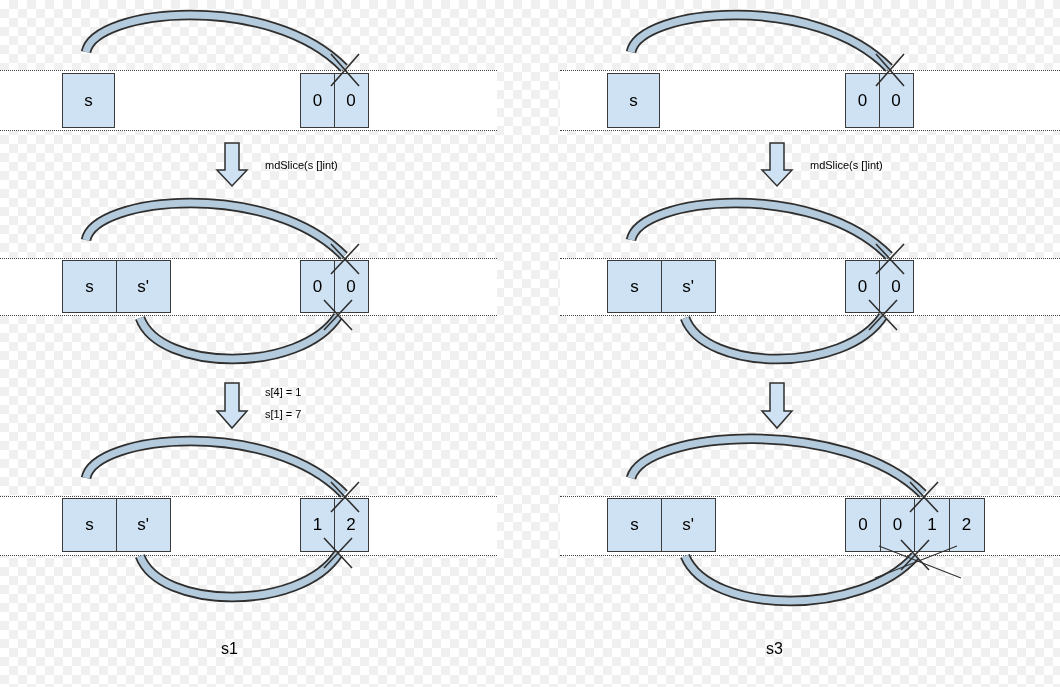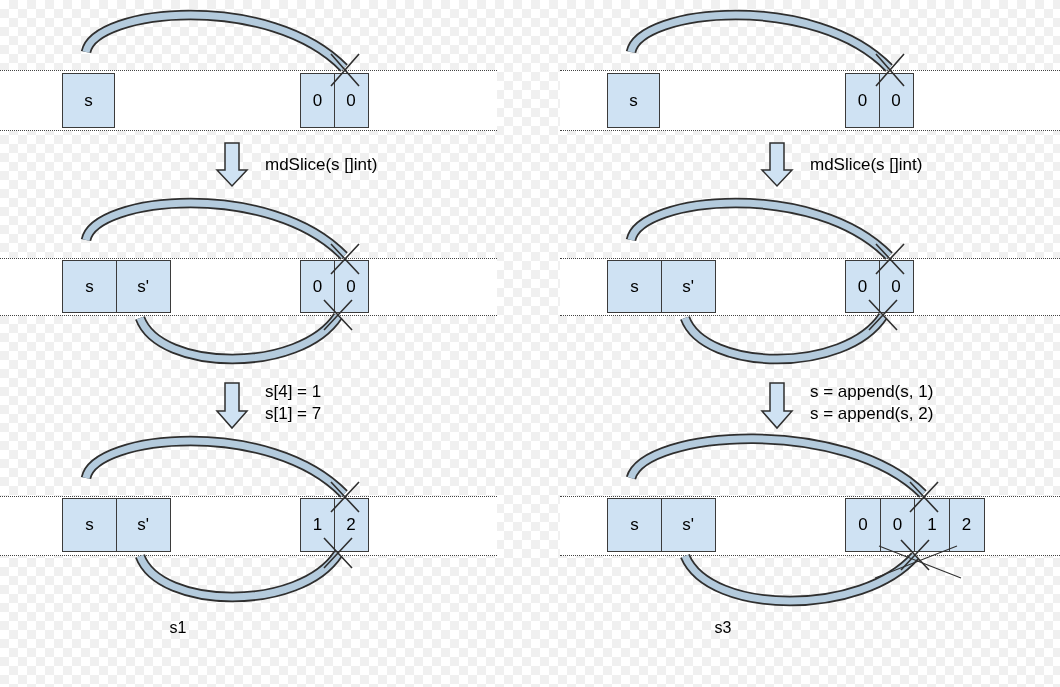--- a/index.html
+++ b/index.html
@@ -65,28 +65,28 @@
     pointer-events:none;
   }
   .arc-outer{fill:none;stroke:var(--arrow-outline);stroke-width:10.5;}
   .arc-inner{fill:none;stroke:var(--arrow-fill);stroke-width:7;}
   .ahead{fill:none;stroke:var(--arrow-outline);stroke-width:1.6;}
   .fan{fill:none;stroke:var(--arrow-outline);stroke-width:1.1;}
   .block-arrow{fill:var(--box-fill);stroke:var(--arrow-outline);stroke-width:1.5;}
 
   .step-label{
     position:absolute;
-    font-size:17px;
+    font-size:11px;
     line-height:22px;
     white-space:nowrap;
   }
   .panel-label{
     position:absolute;
-    top:619px;left:118px;width:120px;
-    text-align:center;
+    top:640px;left:118px;width:120px;
+    text-align:right;
     font-size:16px;
   }
 </style>
 </head>
 <body>
 
 <div class="canvas">
 
   <section class="panel panel-left">
 
@@ -179,24 +179,20 @@
     <div class="varbox" style="left:62px;top:498px;width:55px;height:54px">s</div>
     <div class="varbox" style="left:115.5px;top:498px;width:55px;height:54px">s'</div>
     <div class="cellrow" style="left:300px;top:498px;height:54px">
       <div class="cell cell-w36">0</div>
       <div class="cell cell-w36">0</div>
       <div class="cell cell-w36">1</div>
       <div class="cell cell-w36">2</div>
     </div>
 
     <div class="step-label" style="left:265px;top:154px">mdSlice(s []int)</div>
-    <div class="step-label" style="left:265px;top:381px">
-      <div>s = append(s, 1)</div>
-      <div>s = append(s, 2)</div>
-    </div>
 
     <div class="panel-label">s3</div>
 
     <svg class="arrows" viewBox="0 0 515 687">
       <g>
         <path class="arc-outer" d="M 86 52 C 95 8, 270 -8, 344 68"></path>
         <path class="arc-inner" d="M 86 52 C 95 8, 270 -8, 344 68"></path>
         <path class="ahead" d="M 331 54 L 359 86 M 359 54 L 331 86"></path>
       </g>
       <g>

